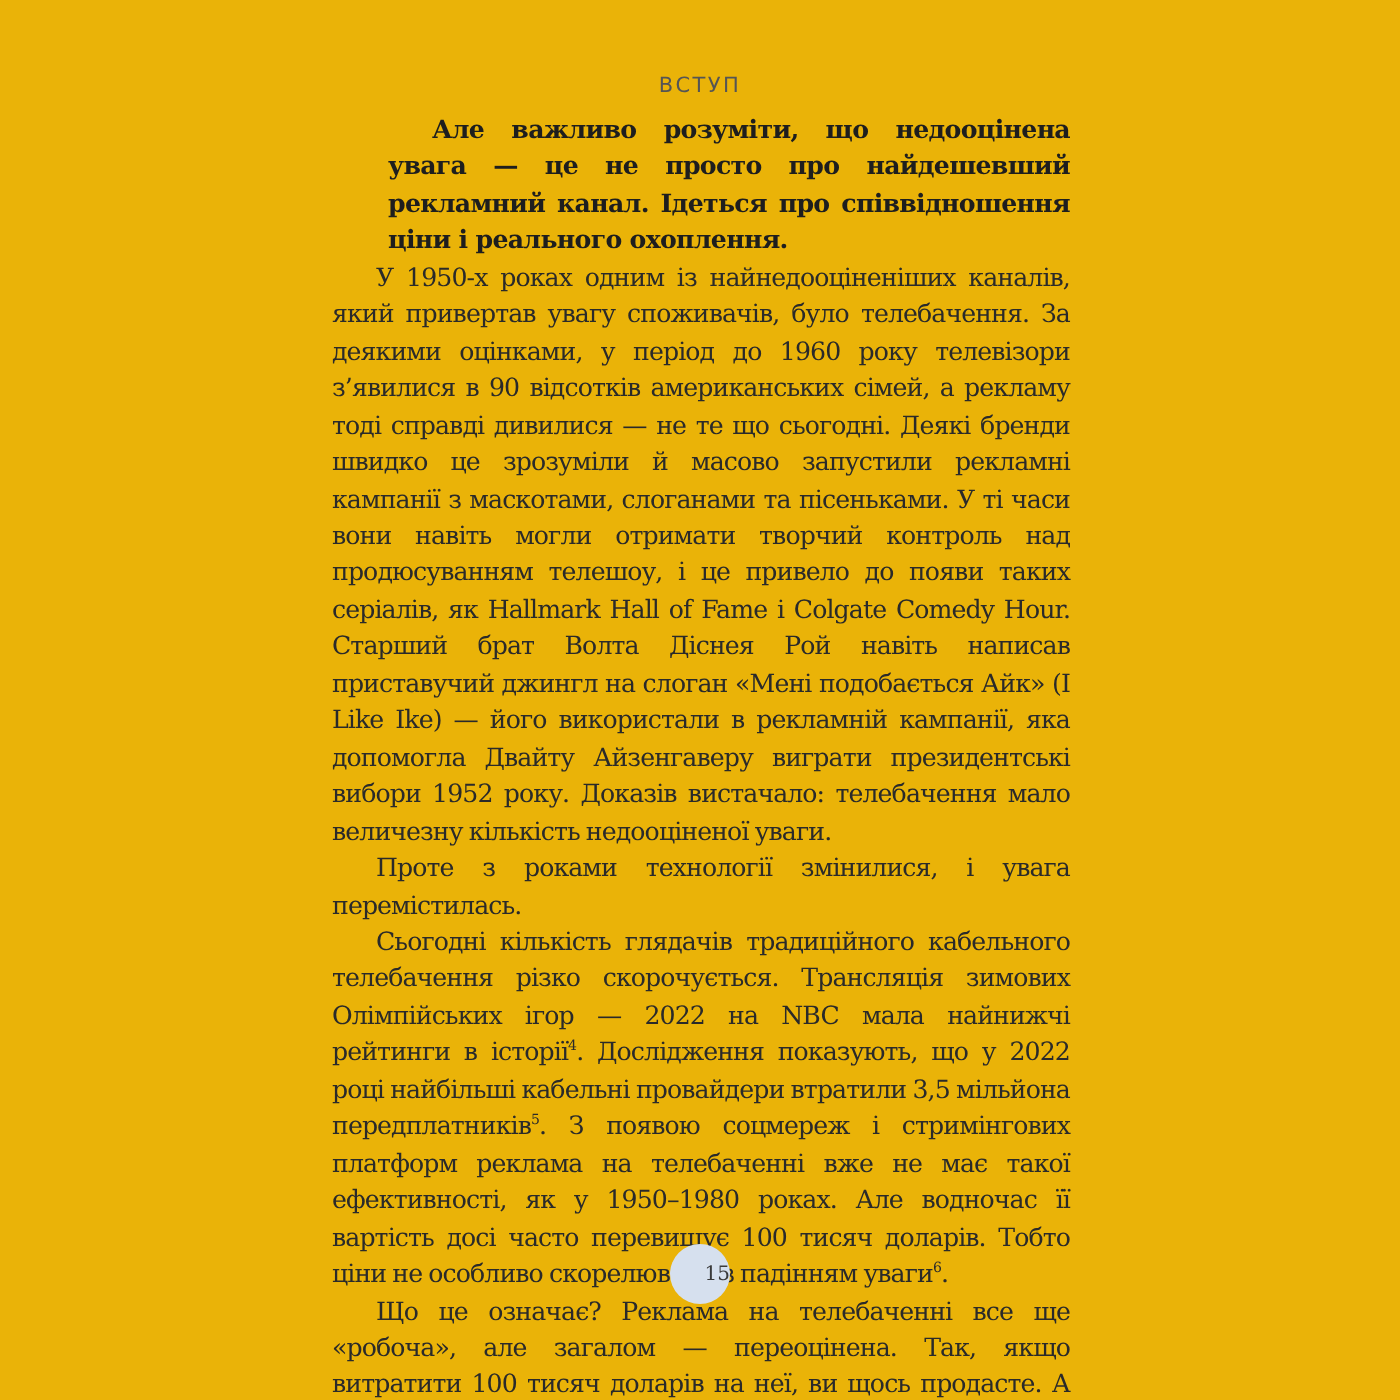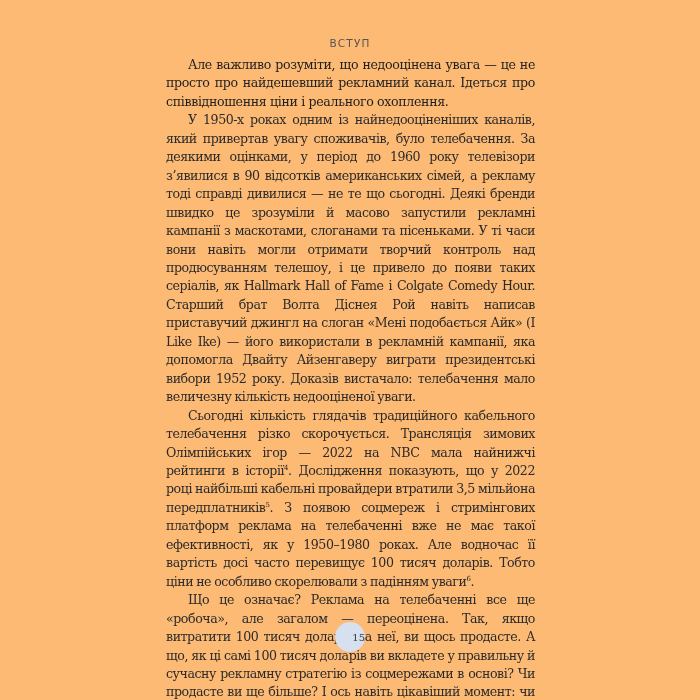--- a/index.html
+++ b/index.html
@@ -11,21 +11,21 @@
       width: 700px;
       height: 700px;
       position: relative;
       overflow: hidden;
     }
     .page {
       position: absolute;
       left: 0; top: 0;
       width: 700px;
       height: 700px;
-      background: #fdba74;
+      background: #eab308;
     }
     .running-head {
       position: absolute;
       top: 37px;
       left: 0;
       width: 700px;
       text-align: center;
       font-family: "DejaVu Sans", sans-serif;
       font-size: 10.5px;
       letter-spacing: 1.2px;
@@ -41,23 +41,24 @@
       line-height: 18.45px;
       color: #2a2a2a;
       text-align: justify;
       hyphens: manual;
     }
     .text-block p {
       margin: 0;
       text-indent: 22px;
     }
     .text-block p.bold {
-      font-weight: normal;
+      font-weight: bold;
       color: #1e1e1e;
       letter-spacing: -0.35px;
+      margin-left: 28px;
     }
     .text-block p.body {
       letter-spacing: -0.45px;
       word-spacing: -0.5px;
     }
     sup {
       font-size: 7px;
       line-height: 0;
       vertical-align: 5px;
     }
@@ -80,20 +81,21 @@
 </head>
 <body>
 
 <div class="page">
 
   <div class="running-head">ВСТУП</div>
 
   <div class="text-block">
     <p class="bold">Але важливо розуміти, що недооцінена увага — це не просто про найдешевший рекламний канал. Ідеться про співвідношення ціни і реального охоплення.</p>
     <p class="body">У 1950-х роках одним із найнедооціненіших каналів, який привертав увагу споживачів, було телебачення. За деякими оцінками, у період до 1960 року телевізори з’явилися в 90 відсотків американських сімей, а рекламу тоді справді дивилися — не те що сьогодні. Деякі бренди швидко це зрозуміли й масово запустили рекламні кампанії з маскотами, слоганами та пісеньками. У ті часи вони навіть могли отримати творчий контроль над продюсуванням телешоу, і це привело до появи таких серіалів, як Hallmark Hall of Fame і Colgate Comedy Hour. Старший брат Волта Діснея Рой навіть написав приставучий джингл на слоган «Мені подобається Айк» (I Like Ike) — його використали в рекламній кампанії, яка допомогла Двайту Айзенгаверу виграти президентські вибори 1952 року. Доказів вистачало: телебачення мало величезну кількість недооціненої уваги.</p>
+    <p class="body">Проте з роками технології змінилися, і увага перемістилась.</p>
     <p class="body"><span>Сьогодні кількість глядачів традиційного кабельного телебачення різко скорочується. Трансляція зимових Олімпійських ігор — 2022 на NBC мала найнижчі рейтинги в історії</span><sup>4</sup><span>. Дослідження показують, що у 2022 році найбільші кабельні провайдери втратили 3,5 мільйона передплатників</span><sup>5</sup><span>. З появою соцмереж і стримінгових платформ реклама на телебаченні вже не має такої ефективності, як у 1950–1980 роках. Але водночас її вартість досі часто перевищує 100 тисяч доларів. Тобто ціни не особливо скорелювали з падінням уваги</span><sup>6</sup><span>.</span></p>
     <p class="body">Що це означає? Реклама на телебаченні все ще «робоча», але загалом — переоцінена. Так, якщо витратити 100 тисяч доларів на неї, ви щось продасте. А що, як ці самі 100 тисяч доларів ви вкладете у правильну й сучасну рекламну стратегію із соцмережами в основі? Чи продасте ви ще більше? І ось навіть цікавіший момент: чи зможете ви використати отримані із соцмереж дані, щоб колись створити ще кращу рекламу, якщо знадобиться?</p>
   </div>
 
   <div class="page-number">
     <span>15</span>
   </div>
 
 </div>
 

